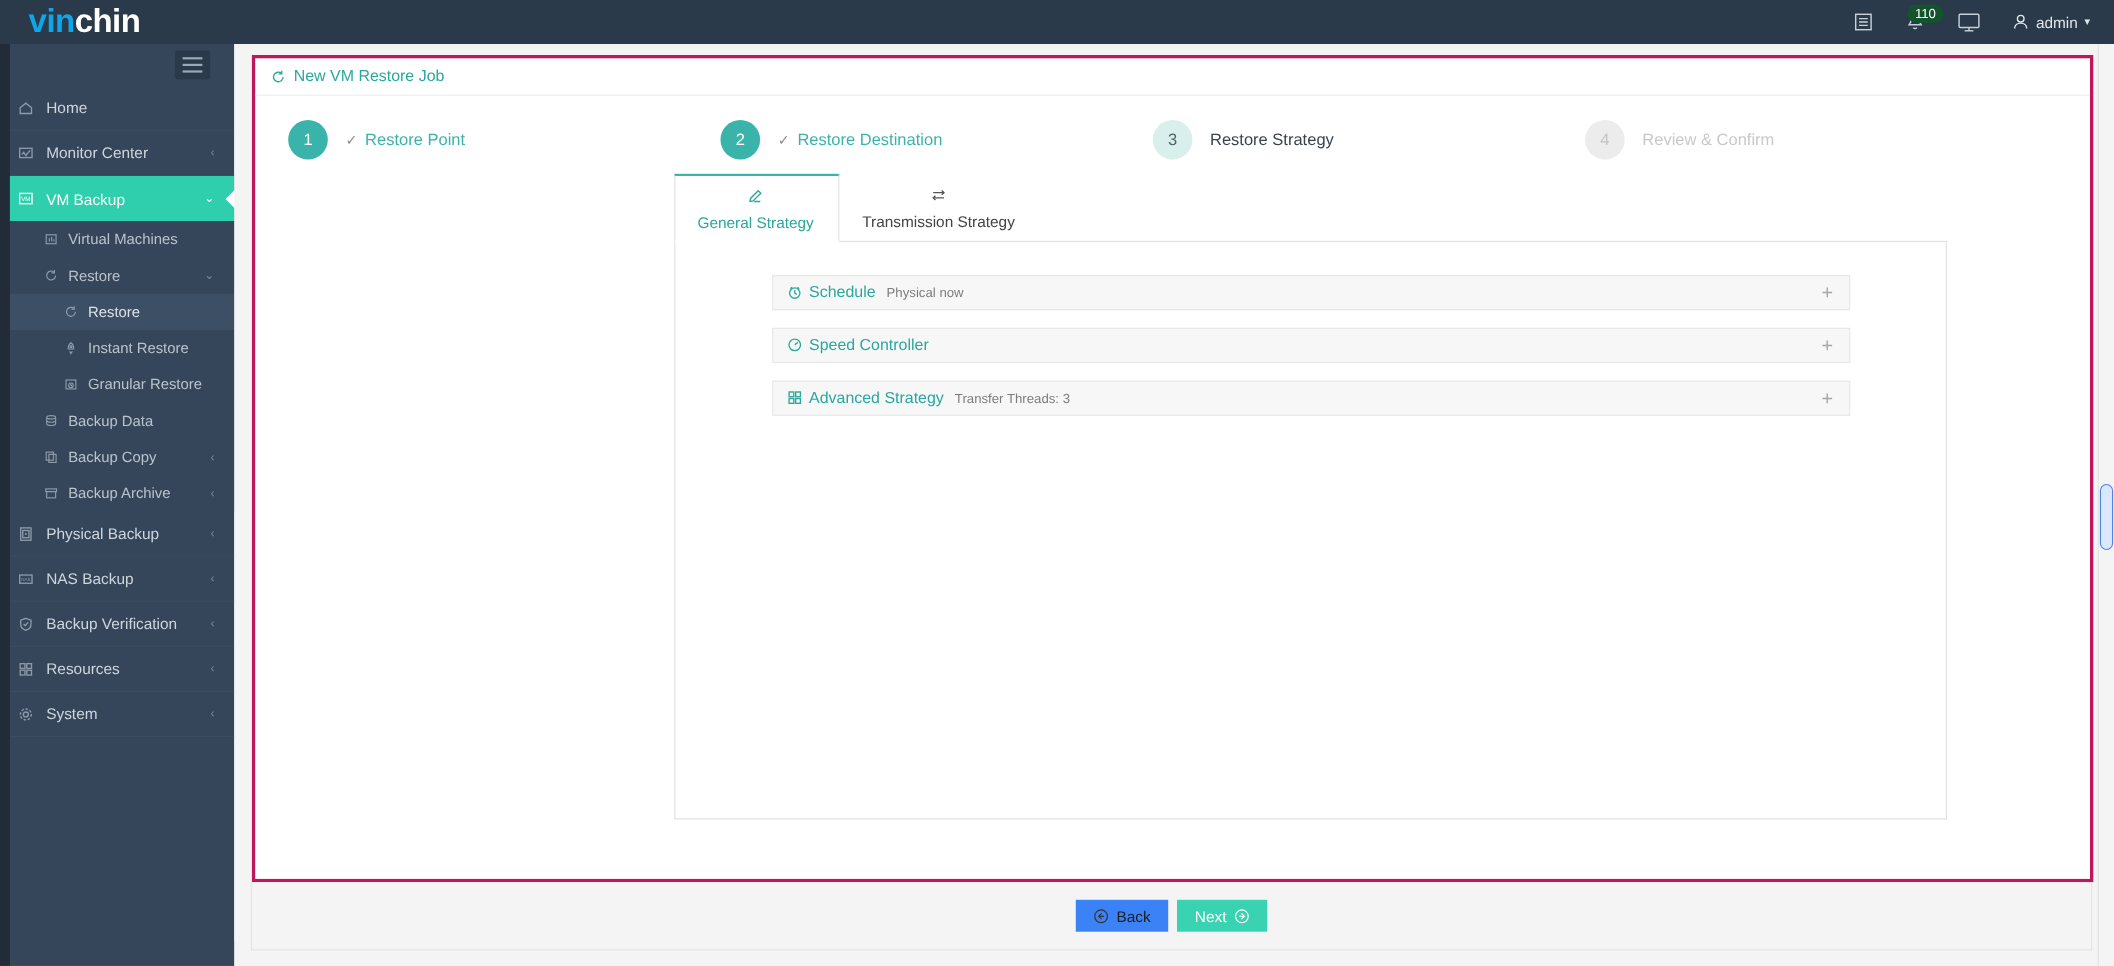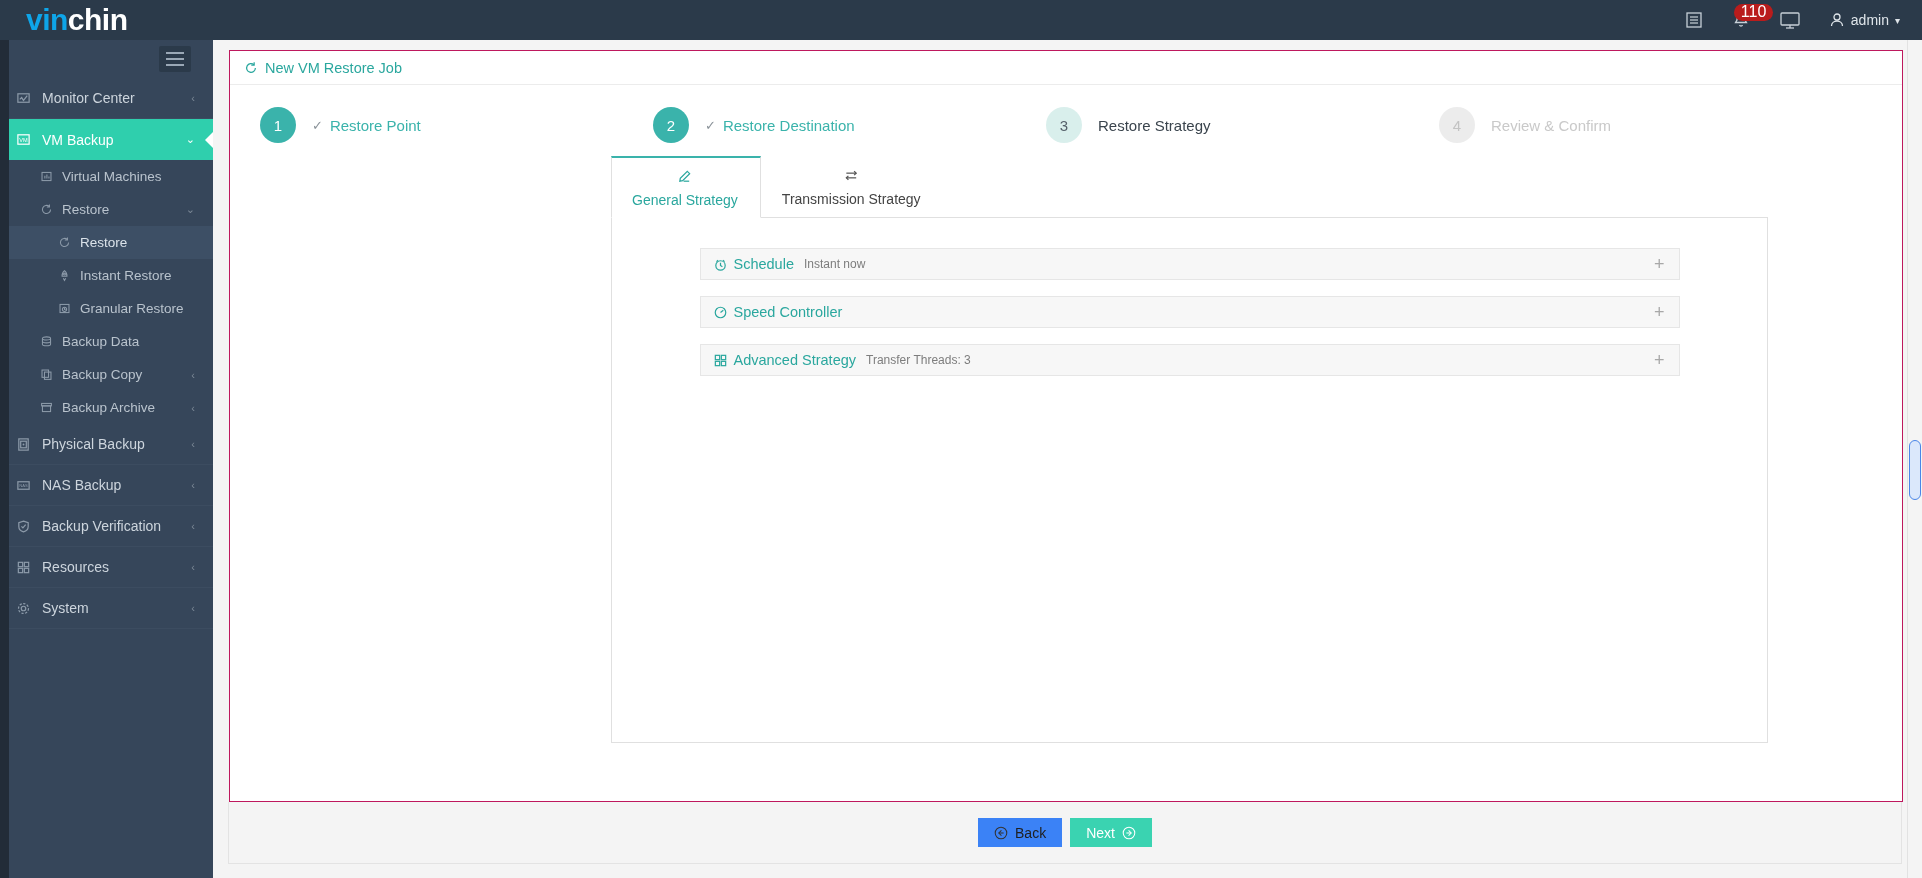--- a/index.html
+++ b/index.html
@@ -22,22 +22,22 @@
   .logo .vin { color: #0ea5e9; }
   .logo .chin { color: #ffffff; }
   .top-right {
     position: absolute; right: 18px; top: 0; height: 40px;
     display: flex; align-items: center; gap: 0px;
   }
   .tr-item { position: relative; display: flex; align-items: center;
              color: #c7d0d8; padding: 0 14px; height: 40px; }
   .badge {
     position: absolute; left: 17px; top: 4px;
-    background: #b91c1c; color: #fff; border-radius: 11px;
-    font-size: 16px; padding: 1px 7px 2px; line-height: 14px;
+    background: #14532d; color: #fff; border-radius: 11px;
+    font-size: 12px; padding: 1px 7px 2px; line-height: 14px;
     min-width: 30px; text-align: center; z-index: 2;
   }
   .tr-user { color: #dfe5ea; font-size: 14px; display: flex;
              align-items: center; gap: 6px; padding-right: 4px; }
   .caret { font-size: 10px; }
 
   
   .sidebar {
     position: absolute; top: 40px; left: 0; width: 213px; height: 838px;
     background: #36465a;
@@ -84,21 +84,21 @@
   .sub-item.lvl2 { padding-left: 58px; }
   .sub-item.sel { background: #3d4f65; color: #dbe3ea; }
 
   
   .main {
     position: absolute; top: 40px; left: 213px;
     width: 1709px; height: 838px; background: #f4f4f4;
     padding: 10px 12px 0 16px;
   }
   .card {
-    background: #ffffff; border: 1px solid #be185d;
+    background: #ffffff; border: 3px solid #be185d;
     width: 1674px; height: 752px; position: relative;
   }
   .card-title {
     height: 34px; border-bottom: 1px solid #ececec;
     display: flex; align-items: center; padding-left: 14px;
     color: #2aa79e; font-size: 14.5px; gap: 7px;
   }
 
   
   .steps { display: flex; padding: 22px 0 0 30px; }
@@ -233,20 +233,29 @@
 
 <div class="sidebar">
   <div class="collapse-row">
     <div class="hamburger">
       <span></span>
       <span></span>
       <span></span>
     </div>
   </div>
   <div id="nav-container">
+      <div class="nav-item">
+      <span class="ic">
+          <svg class="svgi" width="15" height="15" viewBox="0 0 16 16">
+            <path d="M2.5 7.5L8 3l5.5 4.5V13H2.5z" fill="none" stroke="#8c9aa9" stroke-width="1.3"></path>
+          </svg>
+        </span>
+      <span class="lbl">Home</span>
+      <span class="arrow"></span>
+    </div>
       <div class="nav-item">
       <span class="ic">
           <svg class="svgi" width="15" height="15" viewBox="0 0 16 16">
             <rect x="2" y="3" width="12" height="9" fill="none" stroke="#8c9aa9" stroke-width="1.3"></rect>
             <polyline points="4,9 6,7 8,10 12,5" fill="none" stroke="#8c9aa9" stroke-width="1.3"></polyline>
           </svg>
         </span>
       <span class="lbl">Monitor Center</span>
       <span class="arrow">‹</span>
     </div>
@@ -470,21 +479,21 @@
     <div class="acc-head">
       <span class="ttl">
         <span><svg class="svgi" width="15" height="15" viewBox="0 0 16 16">
                     <circle cx="8" cy="9" r="5" fill="none" stroke="#2aa79e" stroke-width="1.3"></circle>
                     <polyline points="8,6.2 8,9 10,10.4" fill="none" stroke="#2aa79e" stroke-width="1.3"></polyline>
                     <line x1="5.4" y1="3.4" x2="3.7" y2="4.9" fill="none" stroke="#2aa79e" stroke-width="1.3"></line>
                     <line x1="10.6" y1="3.4" x2="12.3" y2="4.9" fill="none" stroke="#2aa79e" stroke-width="1.3"></line>
                   </svg></span>
         <span>Schedule</span>
       </span>
-      <span class="sub">Instant now</span>
+      <span class="sub">Physical now</span>
       <span class="plus">+</span>
     </div>
   </div>
           <div class="acc">
     <div class="acc-head">
       <span class="ttl">
         <span><svg class="svgi" width="15" height="15" viewBox="0 0 16 16">
                     <circle cx="8" cy="8" r="5.6" fill="none" stroke="#2aa79e" stroke-width="1.3"></circle>
                     <polyline points="8,8 11,5.6" fill="none" stroke="#2aa79e" stroke-width="1.3"></polyline>
                   </svg></span>

